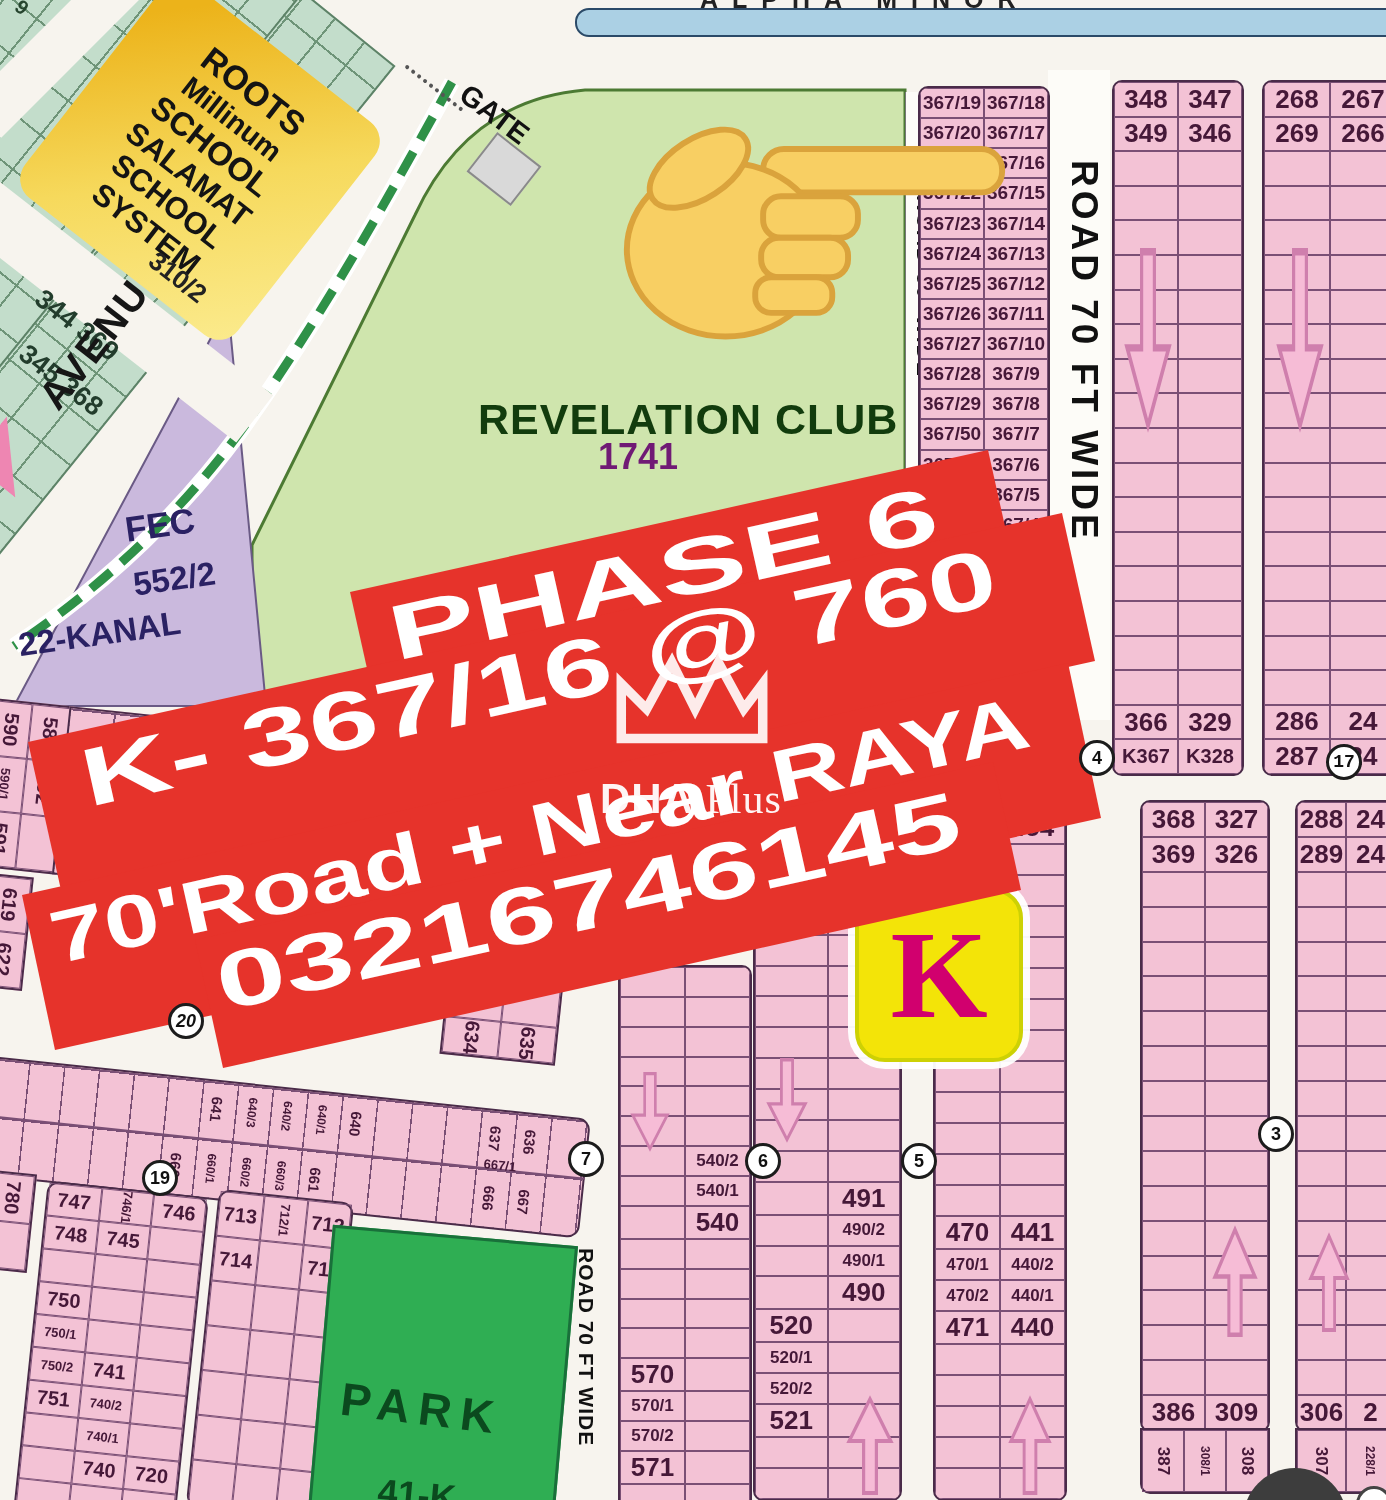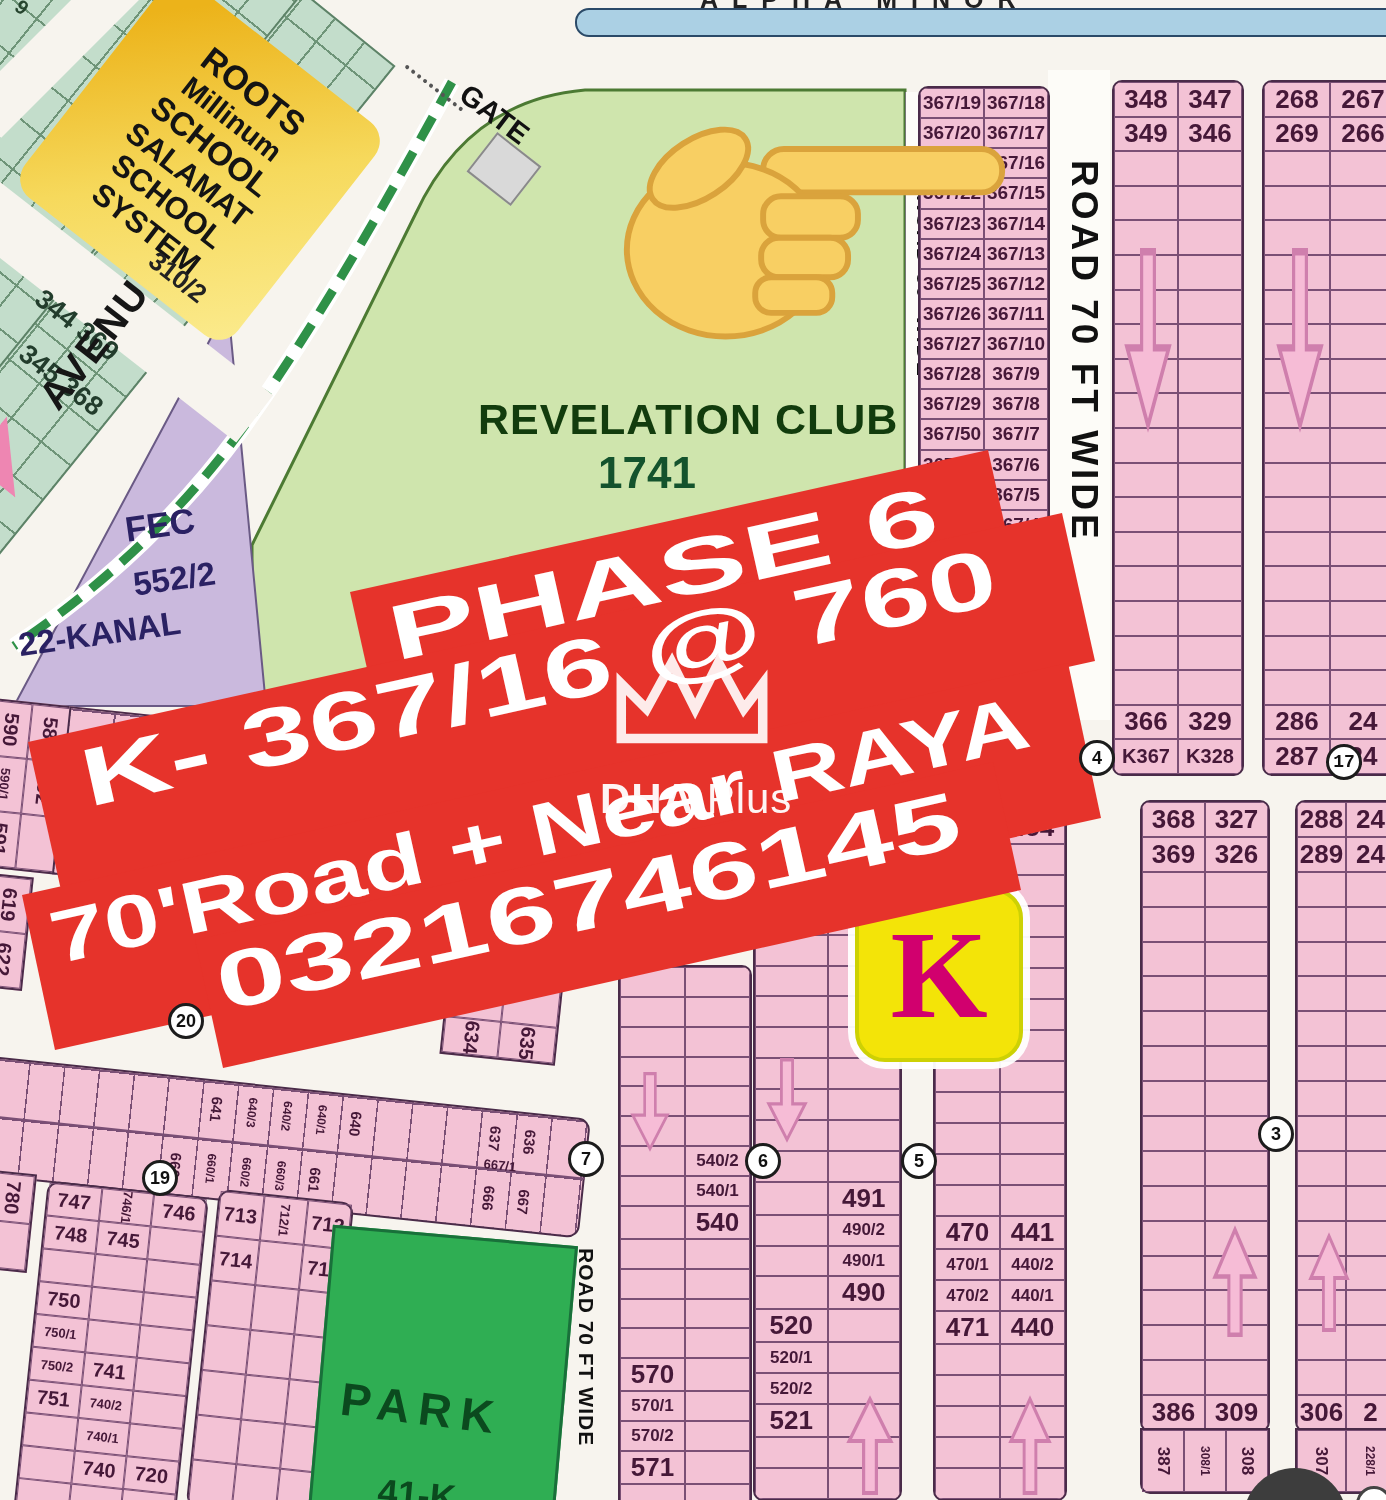--- a/index.html
+++ b/index.html
@@ -99,21 +99,21 @@
   <div class="lbl" style="left:30px;top:390px;transform:rotate(-52deg);transform-origin:0 0;font-size:40px;color:#161616;letter-spacing:3px;z-index:2;">AVENUE - 2</div>
 
   <div class="lbl" style="left:455px;top:98px;transform:rotate(37deg);font-size:29px;color:#111;z-index:3;">GATE</div>
   <div class="abs" style="left:476px;top:144px;width:52px;height:46px;transform:rotate(38deg);background:#d9d9d9;border:2px solid #8a8a8a;z-index:3;"></div>
   <div class="abs" style="left:398px;top:86px;width:72px;border-top:4px dotted #555;transform:rotate(38deg);z-index:3;"></div>
 
   <div class="abs" style="left:575px;top:8px;width:815px;height:25px;background:#abd0e4;border:2.5px solid #2b4a68;border-radius:14px 0 0 14px;z-index:2;"></div>
   <div class="lbl" style="left:700px;top:-15px;font-size:25px;font-weight:800;letter-spacing:14px;color:#222;z-index:2;">ALPHA MINOR</div>
 
   <div class="lbl" style="left:478px;top:395px;font-size:43px;color:#123c0d;letter-spacing:1px;z-index:2;text-align:center;">REVELATION CLUB</div>
-  <div class="lbl" style="left:598px;top:448px;font-size:44px;color:#14532d;z-index:2;">1741</div>
+  <div class="lbl" style="left:598px;top:436px;font-size:36px;color:#701a75;z-index:2;">1741</div>
 
   <div class="lbl" style="left:125px;top:505px;transform:rotate(-8deg);font-size:35px;color:#2a2163;z-index:2;">FEC</div>
   <div class="lbl" style="left:133px;top:560px;transform:rotate(-8deg);font-size:33px;color:#2a2163;z-index:2;">552/2</div>
   <div class="lbl" style="left:18px;top:615px;transform:rotate(-8deg);font-size:33px;color:#2a2163;z-index:2;">22-KANAL</div>
 
   <div class="vroad" style="left:905px;top:92px;width:36px;height:560px;"></div>
   <div class="vroadtext" style="left:936px;top:195px;font-size:21px;letter-spacing:2px;">ROAD 50' WIDE</div>
 
   <div class="vroad" style="left:1048px;top:70px;width:62px;height:650px;border:none;"></div>
   <div class="vroadtext" style="left:1105px;top:160px;font-size:37px;letter-spacing:4px;">ROAD 70 FT WIDE</div>
@@ -250,21 +250,21 @@
         </div>
       </div>
       <div class="grow">
         <div class="gcell">
           <span class="sm">367/35</span>
         </div>
         <div class="gcell"></div>
       </div>
     </div>
 
-  <div class="pgrid" style="left:1112px;top:80px;width:128px;height:692px;">
+  <div class="pgrid" style="left:1112px;top:80px;width:128px;height:692px;justify-content:center;">
       <div class="grow">
         <div class="gcell">
           <span>348</span>
         </div>
         <div class="gcell">
           <span>347</span>
         </div>
       </div>
       <div class="grow">
         <div class="gcell">
@@ -1174,21 +1174,21 @@
   <svg class="arr up" style="left:846px;top:1395px;" width="48" height="100" viewBox="0 0 60 100" preserveAspectRatio="none">
       <path d="M22,2 h16 v52 h18 L30,96 L4,54 h18 Z"></path>
     </svg>
   <svg class="arr" style="left:766px;top:1058px;" width="42" height="85" viewBox="0 0 60 100" preserveAspectRatio="none">
       <path d="M22,2 h16 v52 h18 L30,96 L4,54 h18 Z"></path>
     </svg>
   <svg class="arr" style="left:630px;top:1072px;" width="40" height="80" viewBox="0 0 60 100" preserveAspectRatio="none">
       <path d="M22,2 h16 v52 h18 L30,96 L4,54 h18 Z"></path>
     </svg>
 
-  <div class="circ" style="left:168px;top:1003px;">20</div>
+  <div class="circ" style="left:168px;top:1003px;font-style:italic;">20</div>
   <div class="circ" style="left:142px;top:1160px;">19</div>
   <div class="circ" style="left:568px;top:1141px;">7</div>
   <div class="circ" style="left:745px;top:1143px;">6</div>
   <div class="circ" style="left:901px;top:1143px;">5</div>
   <div class="circ" style="left:1079px;top:740px;">4</div>
   <div class="circ" style="left:1326px;top:744px;font-family:Liberation Mono, monospace;">17</div>
   <div class="circ" style="left:1258px;top:1116px;">3</div>
 
   <div id="klogo">
       <span>K</span>
@@ -1202,21 +1202,21 @@
     <text x="669" y="600" transform="rotate(-12.6 669 600)" text-anchor="middle" font-family="Liberation Sans, sans-serif" font-weight="bold" font-size="78" fill="#ffffff" textLength="560" lengthAdjust="spacingAndGlyphs">PHASE 6</text>
     <text x="545" y="705" transform="rotate(-12.6 545 705)" text-anchor="middle" font-family="Liberation Sans, sans-serif" font-weight="bold" font-size="82" fill="#ffffff" textLength="935" lengthAdjust="spacingAndGlyphs">K- 367/16 @ 760</text>
     <text x="545" y="855" transform="rotate(-12.6 545 855)" text-anchor="middle" font-family="Liberation Sans, sans-serif" font-weight="bold" font-size="74" fill="#ffffff" textLength="1000" lengthAdjust="spacingAndGlyphs">70'Road + Near RAYA</text>
     <text x="594" y="928" transform="rotate(-12.6 594 928)" text-anchor="middle" font-family="Liberation Sans, sans-serif" font-weight="bold" font-size="80" fill="#ffffff" textLength="760" lengthAdjust="spacingAndGlyphs">03216746145</text>
   </svg>
 
   <svg class="abs wm" style="left:612px;top:652px;" width="160" height="95" viewBox="0 0 150 90">
     <path d="M8,82 L8,30 L32,54 L56,10 L78,54 L100,10 L124,54 L142,30 L142,82 Z" fill="none" stroke="#ffffff" stroke-width="9" opacity="0.9"></path>
   </svg>
   <div class="abs wm" style="left:600px;top:775px;font-size:42px;color:rgba(255,255,255,.95);letter-spacing:1px;">
-    <span style="font-weight:800;">DHA</span><span style="font-weight:400;">.Plus</span>
+    <span style="font-weight:800;">DHA</span><span style="font-weight:400;font-family:Liberation Serif, serif;">.Plus</span>
   </div>
 
   <svg class="abs" style="left:615px;top:100px;z-index:10;" width="395" height="245" viewBox="0 0 400 245">
     <g fill="#f8cf63" stroke="#daa33c" stroke-width="6">
       <rect x="150" y="48" rx="21" width="242" height="44"></rect>
       <ellipse cx="112" cy="150" rx="100" ry="88"></ellipse>
       <rect x="150" y="96" rx="18" width="96" height="42"></rect>
       <rect x="148" y="138" rx="18" width="88" height="40"></rect>
       <rect x="142" y="178" rx="16" width="78" height="36"></rect>
       <ellipse cx="85" cy="68" rx="56" ry="30" transform="rotate(-33 85 68)"></ellipse>

